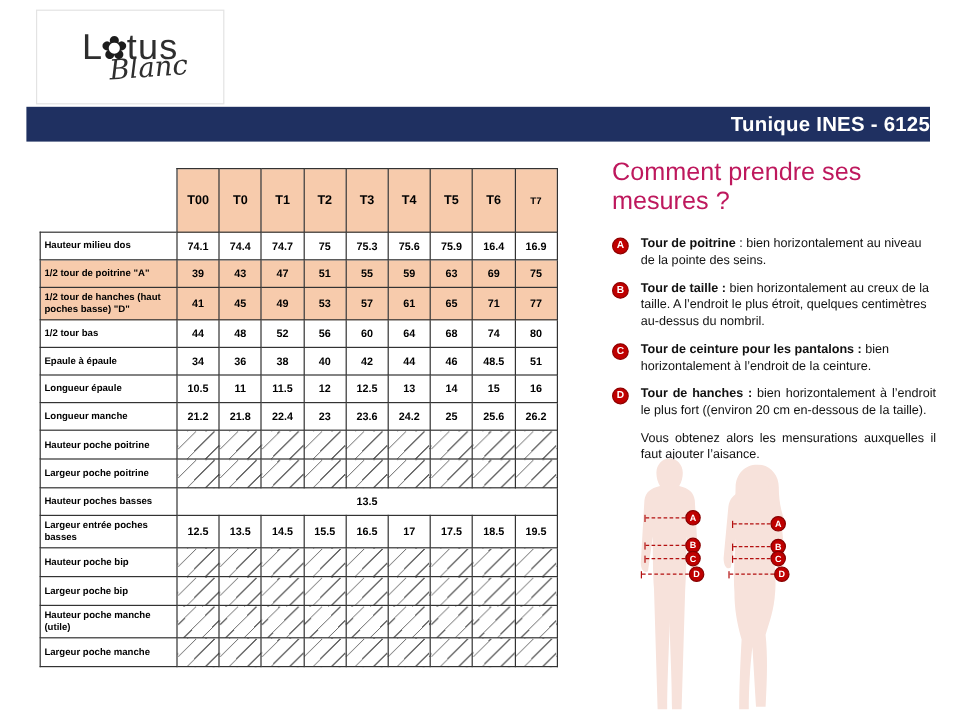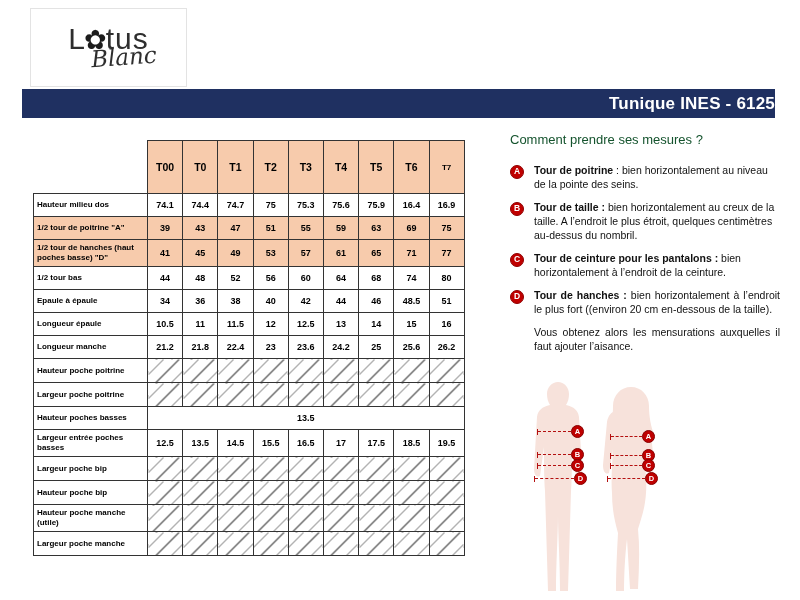--- a/index.html
+++ b/index.html
@@ -47,21 +47,21 @@
     font-weight:bold; font-size:9px; text-align:center; padding:6px 1px; background:#fff; color:#000;
   }
   .size-table tr.peach th.rowlabel, .size-table tr.peach td.val { background:#f7cbac; }
   .size-table td.hatch {
     height:13px; padding:5px 0; background-color:#fff;
     background-image:repeating-linear-gradient(135deg, rgba(0,0,0,0) 0px, rgba(0,0,0,0) 10px, #666 10px, #666 11px);
   }
 
   
   .panel { position:absolute; left:510px; top:132px; width:270px; }
-  .panel-title { font-size:13px; color:#14532d; margin:0 0 17px 0; font-weight:normal; }
+  .panel-title { font-size:21px; color:#be185d; margin:0 0 17px 0; font-weight:normal; }
   .item { position:relative; padding-left:24px; margin-bottom:9px; font-size:10.5px; line-height:1.33; color:#111; }
   .item.justify { text-align:justify; }
   .badge {
     position:absolute; left:0; top:1px; width:14px; height:14px; border-radius:50%;
     background:#c00000; border:1px solid #8f0000; box-sizing:border-box;
     color:#fff; font-size:8.5px; font-weight:bold;
     display:flex; align-items:center; justify-content:center;
   }
   .footnote { padding-left:24px; font-size:10.5px; line-height:1.33; text-align:justify; color:#111; }
 
@@ -237,33 +237,33 @@
           <td class="val">13.5</td>
           <td class="val">14.5</td>
           <td class="val">15.5</td>
           <td class="val">16.5</td>
           <td class="val">17</td>
           <td class="val">17.5</td>
           <td class="val">18.5</td>
           <td class="val">19.5</td>
         </tr>
         <tr>
+          <th class="rowlabel">Hauteur poche bip</th>
+          <td class="hatch"></td>
+          <td class="hatch"></td>
+          <td class="hatch"></td>
+          <td class="hatch"></td>
+          <td class="hatch"></td>
+          <td class="hatch"></td>
+          <td class="hatch"></td>
+          <td class="hatch"></td>
+          <td class="hatch"></td>
+        </tr>
+        <tr>
           <th class="rowlabel">Largeur poche bip</th>
-          <td class="hatch"></td>
-          <td class="hatch"></td>
-          <td class="hatch"></td>
-          <td class="hatch"></td>
-          <td class="hatch"></td>
-          <td class="hatch"></td>
-          <td class="hatch"></td>
-          <td class="hatch"></td>
-          <td class="hatch"></td>
-        </tr>
-        <tr>
-          <th class="rowlabel">Hauteur poche bip</th>
           <td class="hatch"></td>
           <td class="hatch"></td>
           <td class="hatch"></td>
           <td class="hatch"></td>
           <td class="hatch"></td>
           <td class="hatch"></td>
           <td class="hatch"></td>
           <td class="hatch"></td>
           <td class="hatch"></td>
         </tr>

